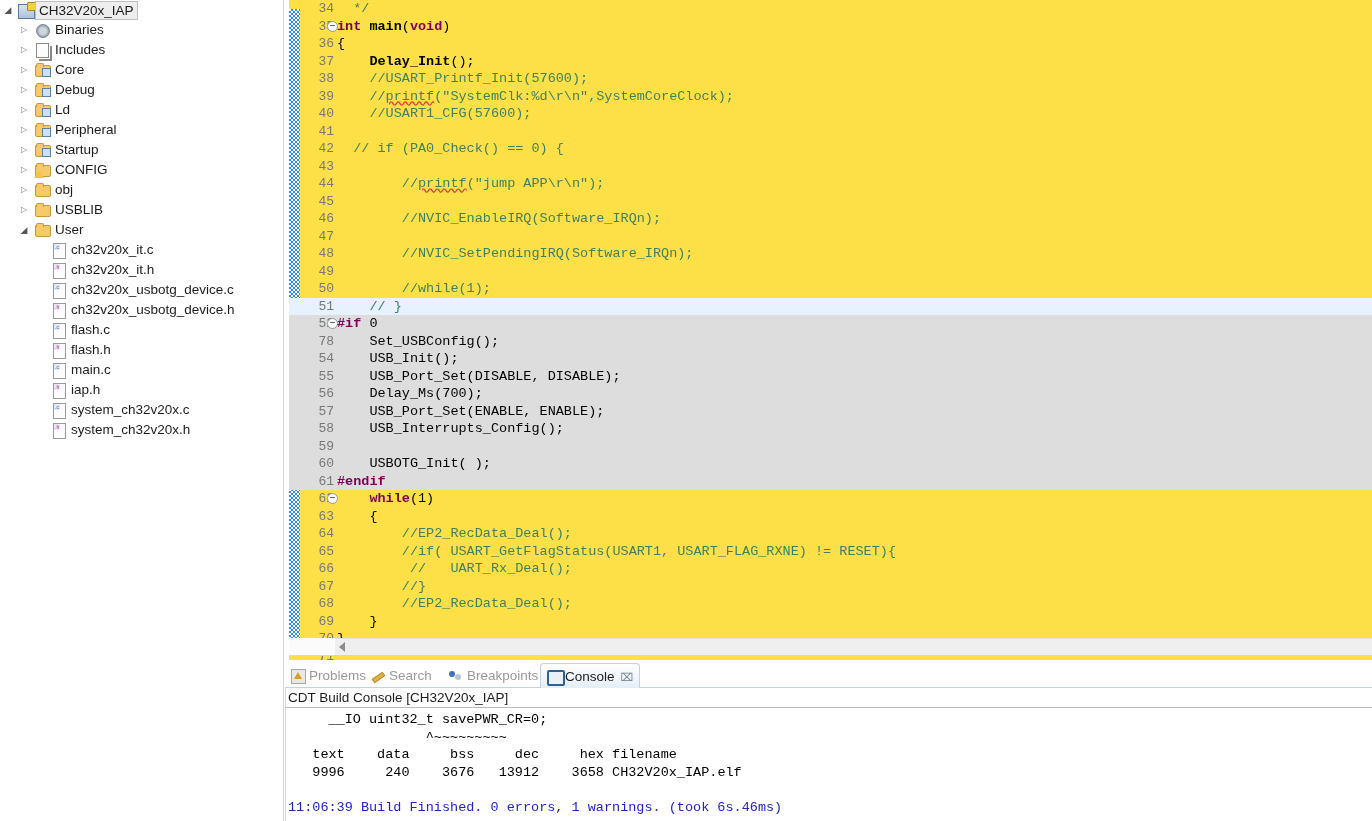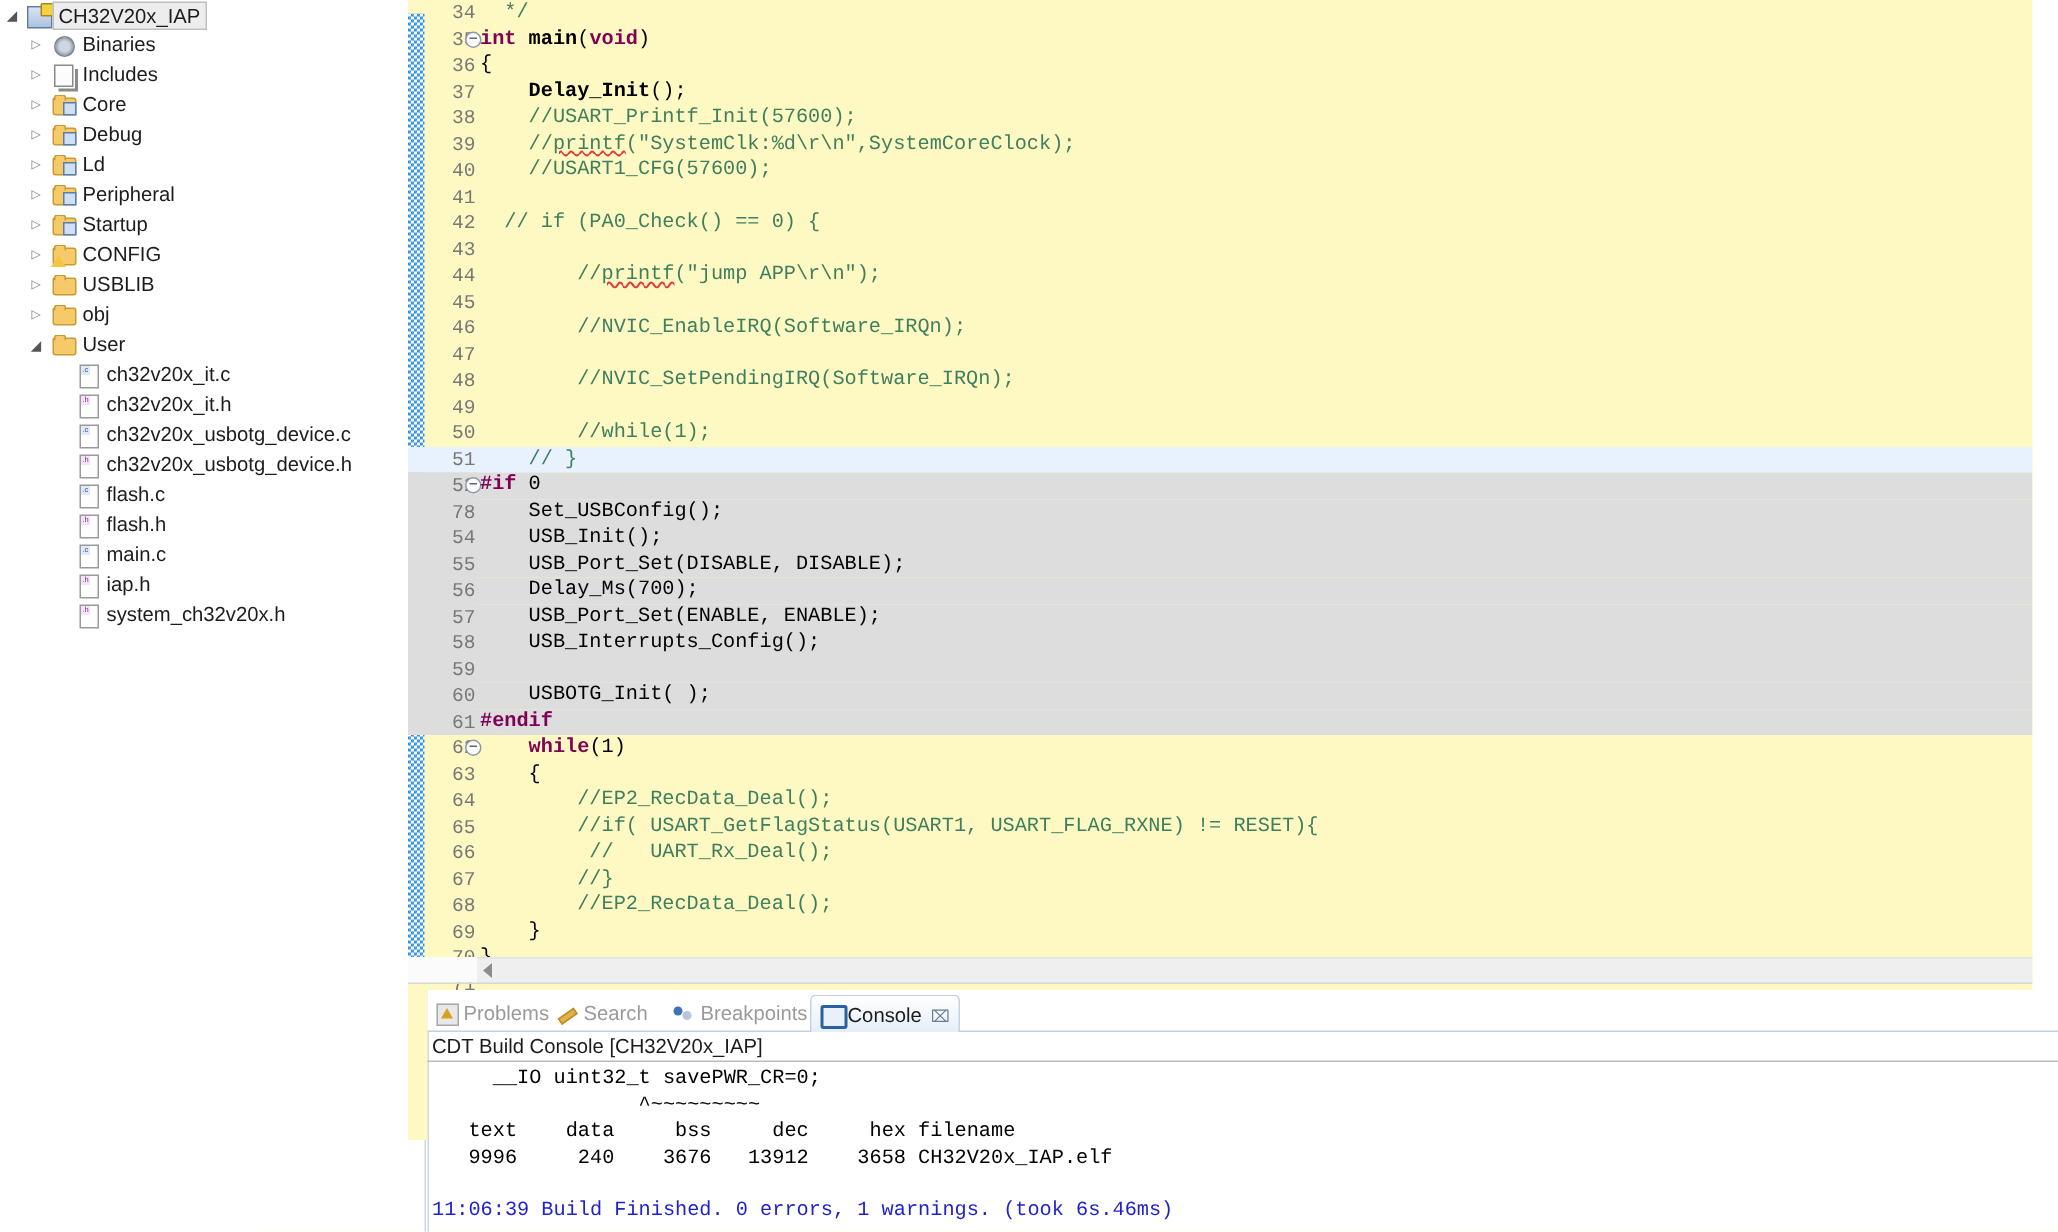--- a/index.html
+++ b/index.html
@@ -83,21 +83,21 @@
     background:radial-gradient(circle,#cfd6de 40%,#93a0ad 70%);
     border:1px solid #7a8794;border-radius:50%;
   }
   .inc{
     position:absolute;left:2px;top:1px;width:11px;height:13px;
     background:#fcfcfc;border:1px solid #8a8a8a;box-shadow:2px 2px 0 -1px #fff,3px 3px 0 0 #8a8a8a;
   }
 
   
   #editor{
-    position:absolute;left:272px;top:0;width:1083px;height:760px;background:#fef9c3;
+    position:absolute;left:289px;top:0;width:1083px;height:760px;background:#fde047;
     overflow:hidden;
   }
   #change-bar{
     position:absolute;left:0;top:9px;width:11px;height:629px;
     background-image:
       linear-gradient(45deg,#2d8fe0 25%,transparent 25%,transparent 75%,#2d8fe0 75%),
       linear-gradient(45deg,#2d8fe0 25%,transparent 25%,transparent 75%,#2d8fe0 75%);
     background-size:4px 4px;background-position:0 0,2px 2px;background-color:#ffffff;
   }
   .code-wrap{position:absolute;left:0;top:0;width:1083px;}
@@ -281,38 +281,38 @@
           </span>
           <span class="lbl" style="left:55px">CONFIG</span>
         </div>
         <div class="tree-row">
           <span class="twisty closed" style="left:18px"></span>
           <span class="ic" style="left:34px">
             <span class="icn">
               <span class="folder"></span>
             </span>
           </span>
+          <span class="lbl" style="left:55px">obj</span>
+        </div>
+        <div class="tree-row">
+          <span class="twisty closed" style="left:18px"></span>
+          <span class="ic" style="left:34px">
+            <span class="icn">
+              <span class="folder"></span>
+            </span>
+          </span>
           <span class="lbl" style="left:55px">USBLIB</span>
         </div>
         <div class="tree-row">
-          <span class="twisty closed" style="left:18px"></span>
+          <span class="twisty open" style="left:18px"></span>
           <span class="ic" style="left:34px">
             <span class="icn">
               <span class="folder"></span>
             </span>
           </span>
-          <span class="lbl" style="left:55px">obj</span>
-        </div>
-        <div class="tree-row">
-          <span class="twisty open" style="left:18px"></span>
-          <span class="ic" style="left:34px">
-            <span class="icn">
-              <span class="folder"></span>
-            </span>
-          </span>
           <span class="lbl" style="left:55px">User</span>
         </div>
         <div class="tree-row">
           <span class="ic" style="left:50px">
             <span class="icn">
               <span class="file c" data-ext=".c"></span>
             </span>
           </span>
           <span class="lbl" style="left:71px">ch32v20x_it.c</span>
         </div>
@@ -364,20 +364,28 @@
           </span>
           <span class="lbl" style="left:71px">main.c</span>
         </div>
         <div class="tree-row">
           <span class="ic" style="left:50px">
             <span class="icn">
               <span class="file h" data-ext=".h"></span>
             </span>
           </span>
           <span class="lbl" style="left:71px">iap.h</span>
+        </div>
+        <div class="tree-row">
+          <span class="ic" style="left:50px">
+            <span class="icn">
+              <span class="file c" data-ext=".c"></span>
+            </span>
+          </span>
+          <span class="lbl" style="left:71px">system_ch32v20x.c</span>
         </div>
         <div class="tree-row">
           <span class="ic" style="left:50px">
             <span class="icn">
               <span class="file h" data-ext=".h"></span>
             </span>
           </span>
           <span class="lbl" style="left:71px">system_ch32v20x.h</span>
         </div>
       </div>

